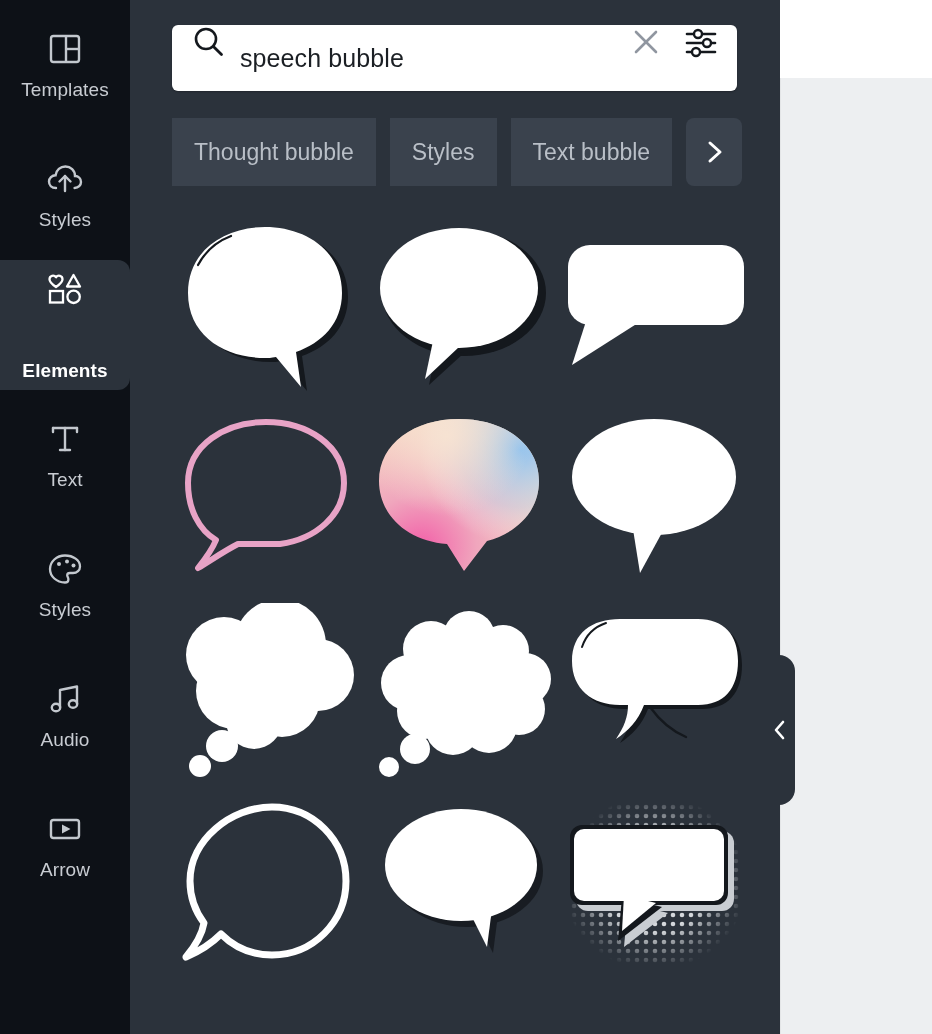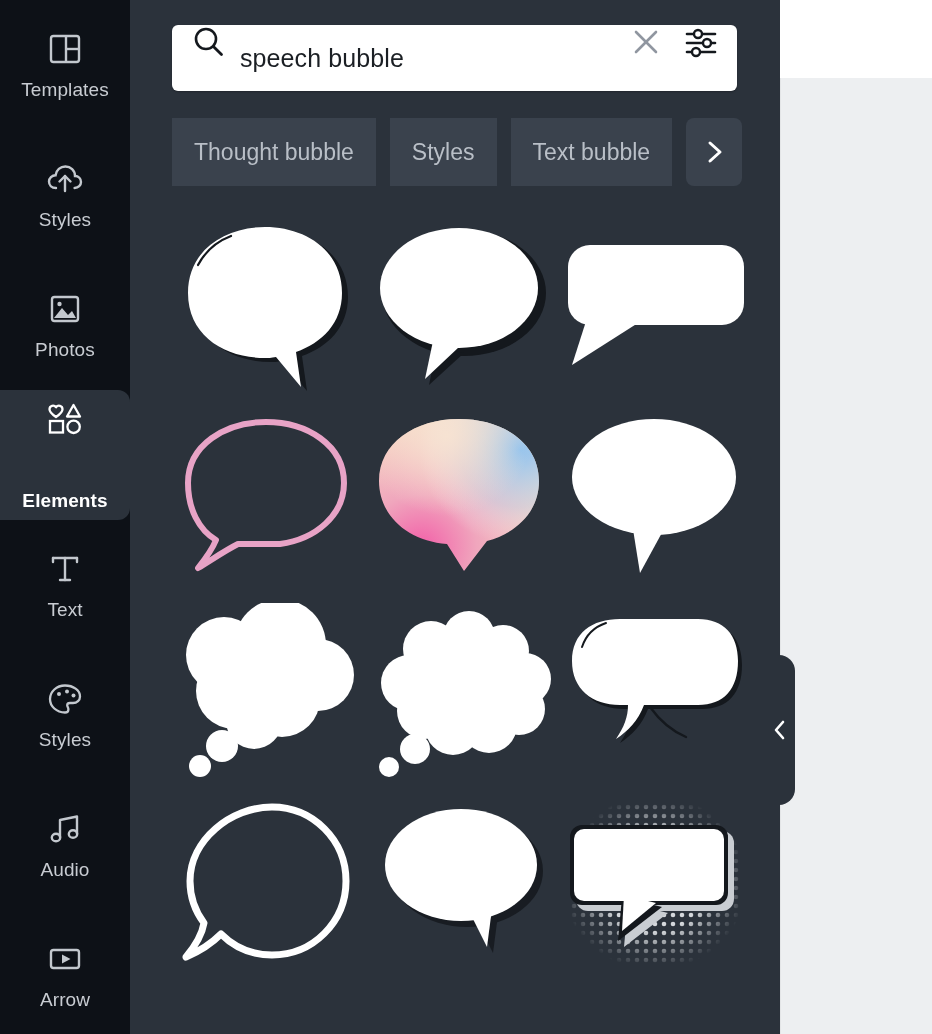--- a/index.html
+++ b/index.html
@@ -411,30 +411,20 @@
       <span class="rail-icon">
         <svg width="40" height="40" viewBox="0 0 40 40">
           <path d="M11 29 C6.5 29 4 26 4 22.5 C4 19 7 16.2 10.6 16.2 C11.2 11 15.4 7.5 20.4 7.5 C25.6 7.5 30 11.6 30 17 C33.6 17 36 19.8 36 22.9 C36 26.2 33.4 29 29.6 29" fill="none" stroke="#c3c8ce" stroke-width="2.4" stroke-linecap="round"></path>
           <line x1="20" y1="32" x2="20" y2="17" stroke="#c3c8ce" stroke-width="2.4" stroke-linecap="round"></line>
           <polyline points="14.5,22.5 20,17 25.5,22.5" fill="none" stroke="#c3c8ce" stroke-width="2.4" stroke-linecap="round" stroke-linejoin="round"></polyline>
         </svg>
       </span>
       <span class="rail-label">Styles</span>
     </div>
 
-    <div class="rail-item">
-      <span class="rail-icon">
-        <svg width="40" height="40" viewBox="0 0 40 40">
-          <rect x="7" y="8" width="26" height="24" rx="2.5" fill="none" stroke="#c3c8ce" stroke-width="2.4"></rect>
-          <circle cx="14.5" cy="15" r="2.2" fill="#c3c8ce"></circle>
-          <path d="M9 29 L17 19 L23 26 L27 22 L31 29 Z" fill="#c3c8ce"></path>
-        </svg>
-      </span>
-      <span class="rail-label">Photos</span>
-    </div>
 
     <div class="rail-item active">
       <span class="rail-icon">
         <svg width="40" height="40" viewBox="0 0 40 40">
           <path d="M11 9.2 C9 6.6 4.5 7.6 4.5 11.3 C4.5 14.4 8.4 17.3 11 19 C13.6 17.3 17.5 14.4 17.5 11.3 C17.5 7.6 13 6.6 11 9.2 Z" fill="none" stroke="#ffffff" stroke-width="2.3" stroke-linejoin="round"></path>
           <path d="M28.5 7 L35 18.5 L22 18.5 Z" fill="none" stroke="#ffffff" stroke-width="2.3" stroke-linejoin="round"></path>
           <rect x="5" y="23" width="13" height="11.5" fill="none" stroke="#ffffff" stroke-width="2.3"></rect>
           <circle cx="28.6" cy="28.8" r="6.2" fill="none" stroke="#ffffff" stroke-width="2.3"></circle>
         </svg>
       </span>

